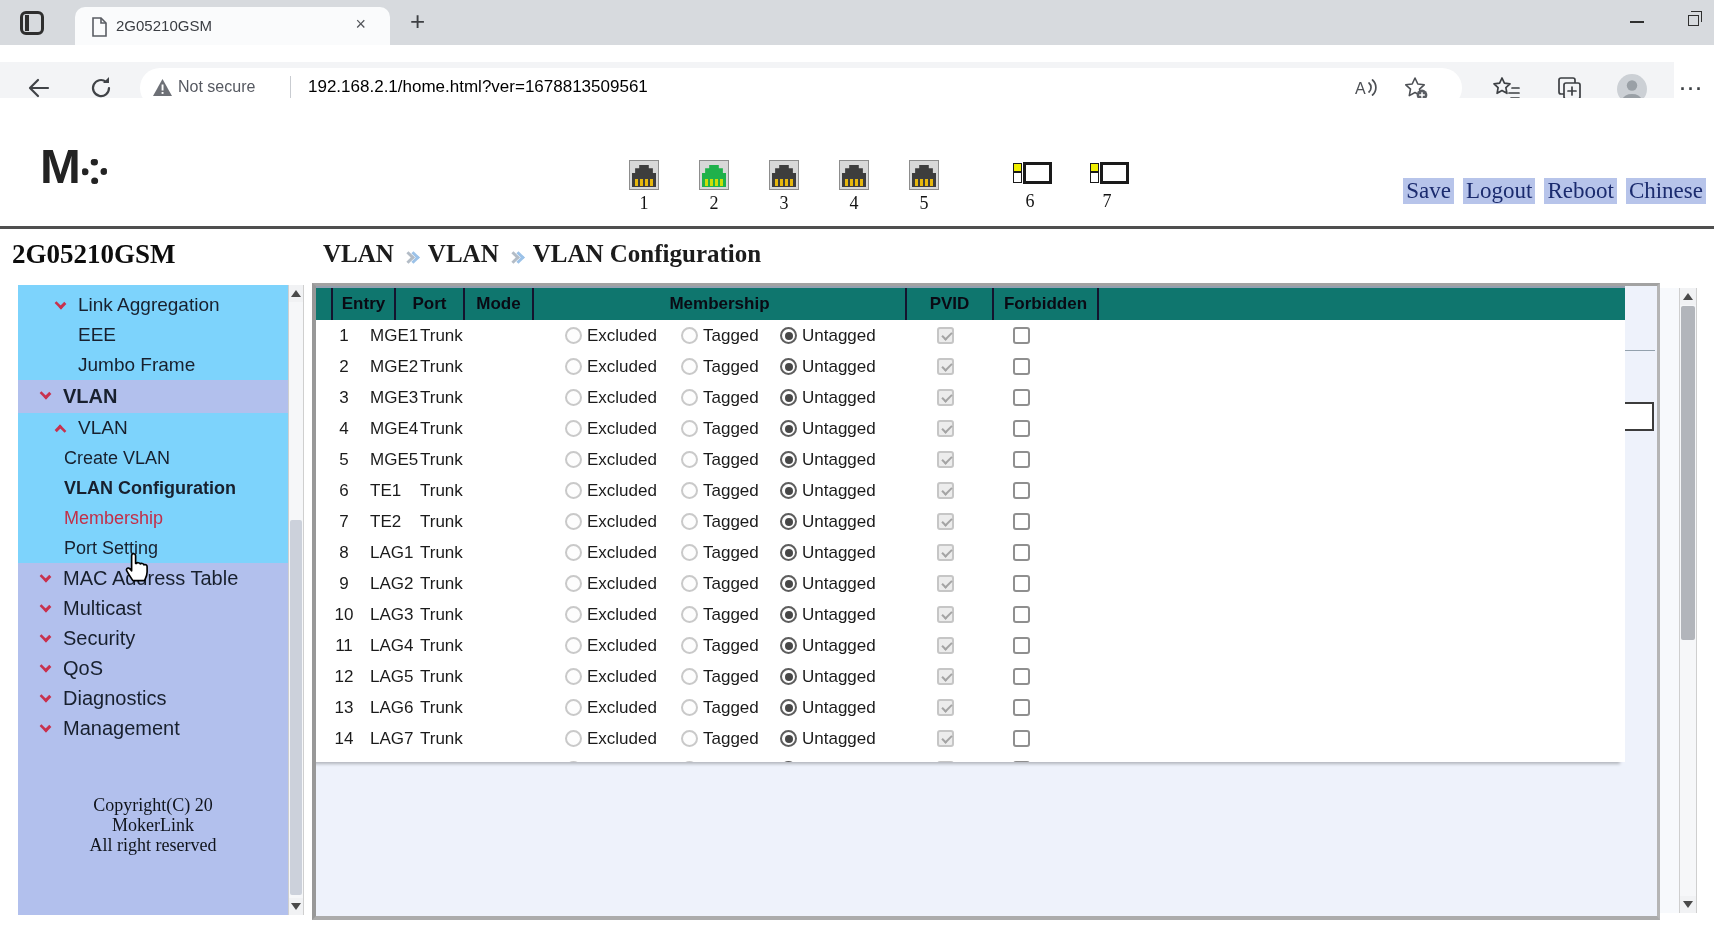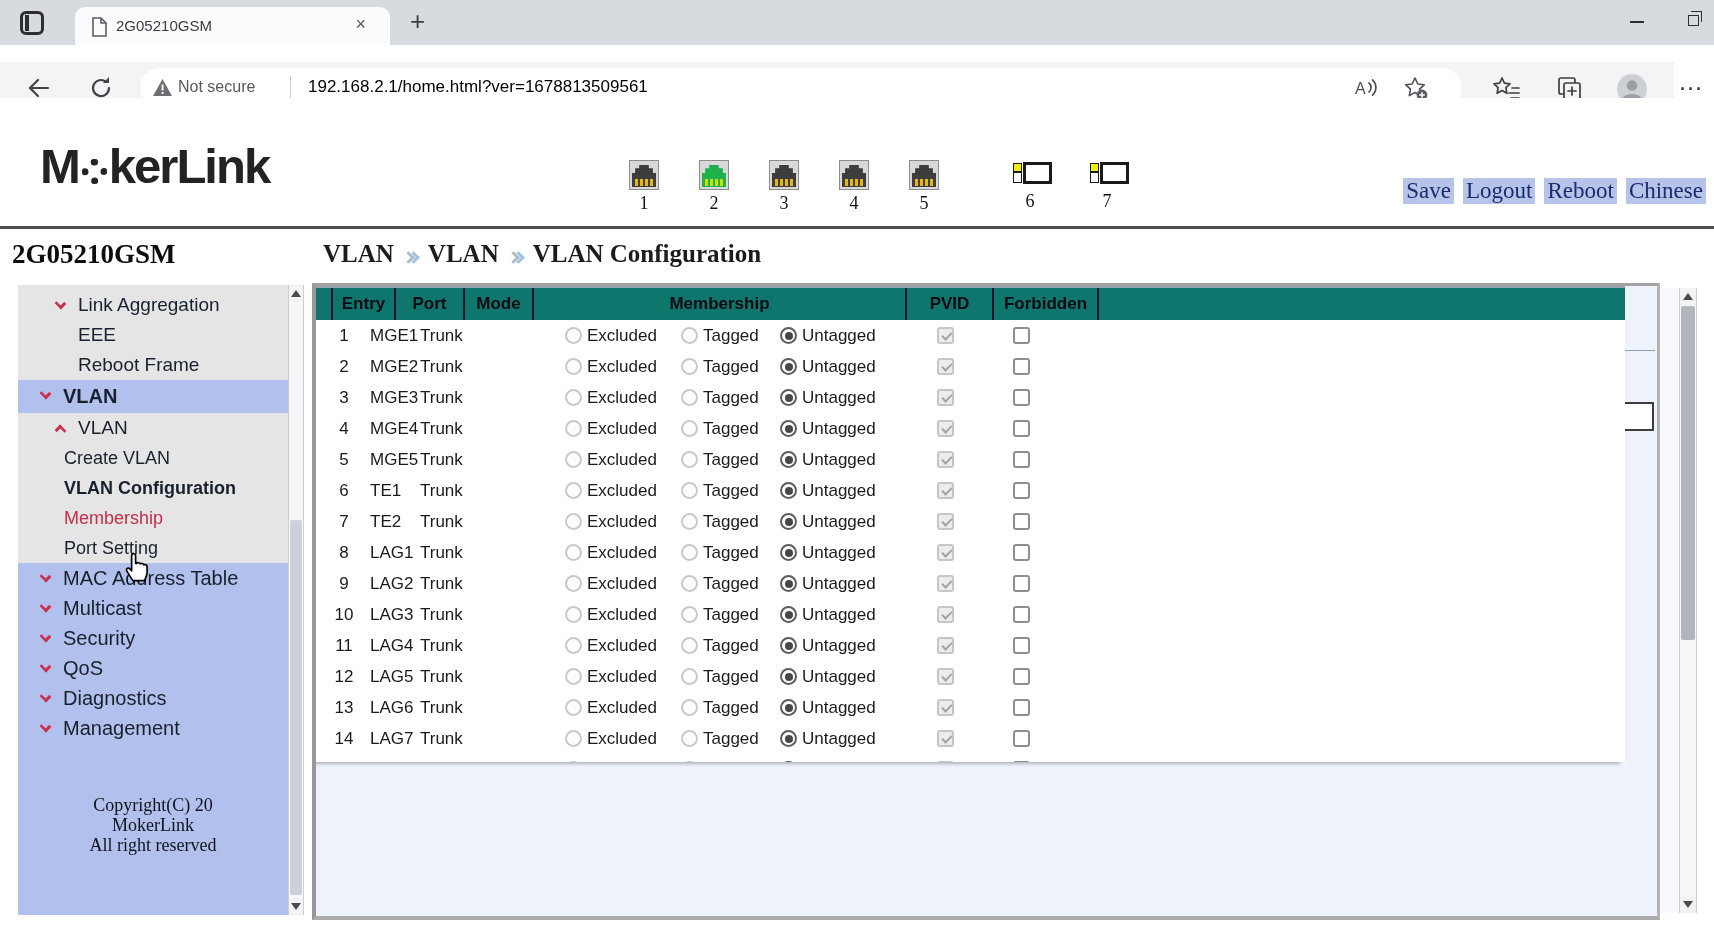--- a/index.html
+++ b/index.html
@@ -50,21 +50,21 @@
   .hdr-link{background:#b7c4ea;color:#1b2b6e;font-family:"Liberation Serif",serif;font-size:23px;padding:0 3px;}
 
   #hdr-divider{left:0;top:226px;width:1714px;height:3px;background:#4f4f4f;}
   #device-name{left:12px;top:239px;font-family:"Liberation Serif",serif;font-weight:bold;font-size:27px;color:#0d0d0d;}
   #breadcrumb{left:323px;top:240px;font-family:"Liberation Serif",serif;font-weight:bold;font-size:25px;color:#1c1c1c;
               display:flex;align-items:center;gap:10px;}
   .bchev{display:inline-block;width:9px;height:9px;border-top:3.5px solid #b3bcc6;border-right:3.5px solid #b3bcc6;transform:rotate(45deg);}
   .bchev.blue{border-color:#9cc2e8;margin-left:-4px;}
 
   
-  #sidebar{left:18px;top:285px;width:270px;height:630px;background:#e5e5e5;overflow:hidden;}
+  #sidebar{left:18px;top:285px;width:270px;height:630px;background:#7dd3fc;overflow:hidden;}
   #sidebar-pad{height:5px;}
   .nav-row{position:relative;height:30px;display:flex;align-items:center;color:#18202e;cursor:default;}
   .nav-row.zone-selected{height:33px;background:#b2c0ed;}
   .nav-row.zone-block{background:#b2c0ed;}
   .nav-l1 .nav-label{margin-left:45px;font-size:20px;}
   .nav-l2 .nav-label{margin-left:60px;font-size:19px;}
   .nav-l3 .nav-label{margin-left:46px;font-size:18px;}
   .nav-bold{font-weight:bold;}
   .nav-red{color:#c22f48;}
   .chev{position:absolute;width:9px;height:9px;border-right:3px solid #c8314e;border-bottom:3px solid #c8314e;}
@@ -179,21 +179,20 @@
       <circle cx="16" cy="12.5" r="5.2" fill="#9aa0a6"></circle>
       <path d="M6 27 a10.5 8.5 0 0 1 20 0 Z" fill="#9aa0a6"></path>
     </svg>
     <div class="abs" style="left:1680px;top:17px;font-size:18px;letter-spacing:2px;color:#3c3f43;font-weight:bold">···</div>
   </div>
 
   <div id="site-header" class="abs">
     <div id="logo" class="abs">
       <span>M</span>
       <span class="logo-o"></span>
-      <span>kerLink</span>
     </div>
     <div id="ports">
         <div class="port abs" style="left: 627px;">
           <div class="rj45">
             <div class="plug"></div>
             <div class="pins"></div>
           </div>
           <div class="pnum">1</div>
         </div>
         <div class="port abs" style="left: 697px;">
@@ -263,21 +262,21 @@
     <div id="sidebar-pad"></div>
     <div id="nav-items">
         <div class="nav-row nav-l2 zone-light">
           <span class="chev down"></span>
           <span class="nav-label">Link Aggregation</span>
         </div>
         <div class="nav-row nav-l2 zone-light">
           <span class="nav-label">EEE</span>
         </div>
         <div class="nav-row nav-l2 zone-light">
-          <span class="nav-label">Reboot Frame</span>
+          <span class="nav-label">Jumbo Frame</span>
         </div>
         <div class="nav-row nav-l1 zone-selected">
           <span class="chev down"></span>
           <span class="nav-label nav-bold">VLAN</span>
         </div>
         <div class="nav-row nav-l2 zone-light">
           <span class="chev up"></span>
           <span class="nav-label">VLAN</span>
         </div>
         <div class="nav-row nav-l3 zone-light">

